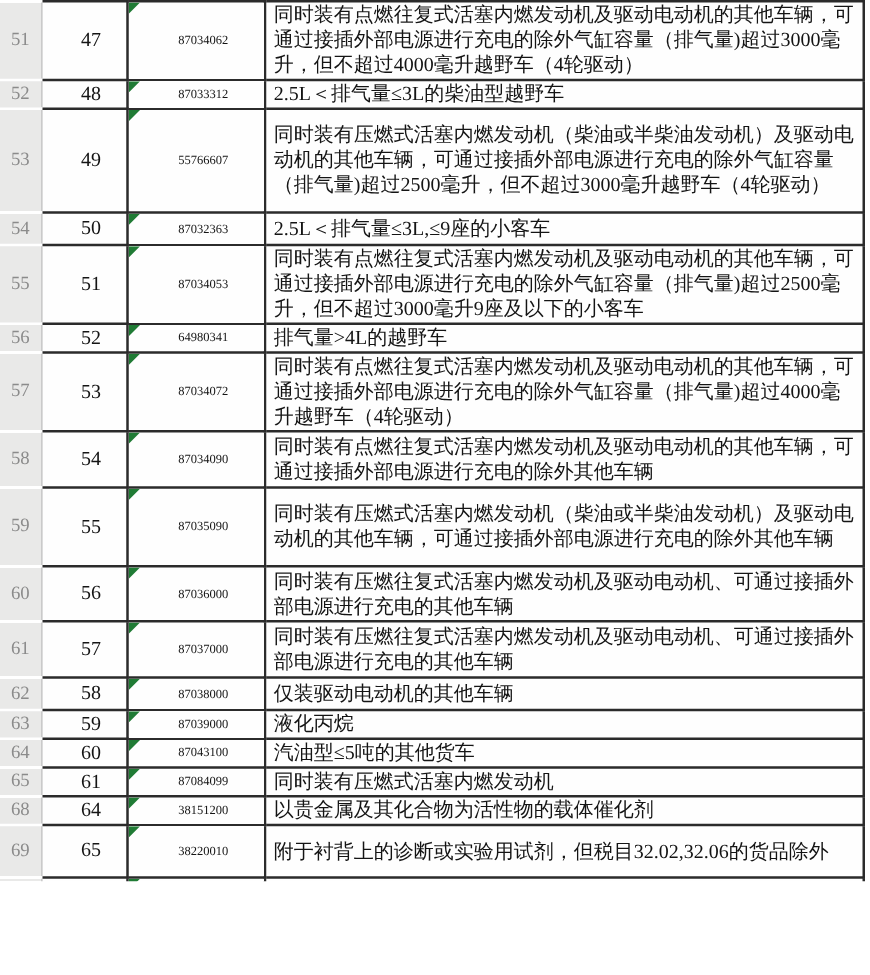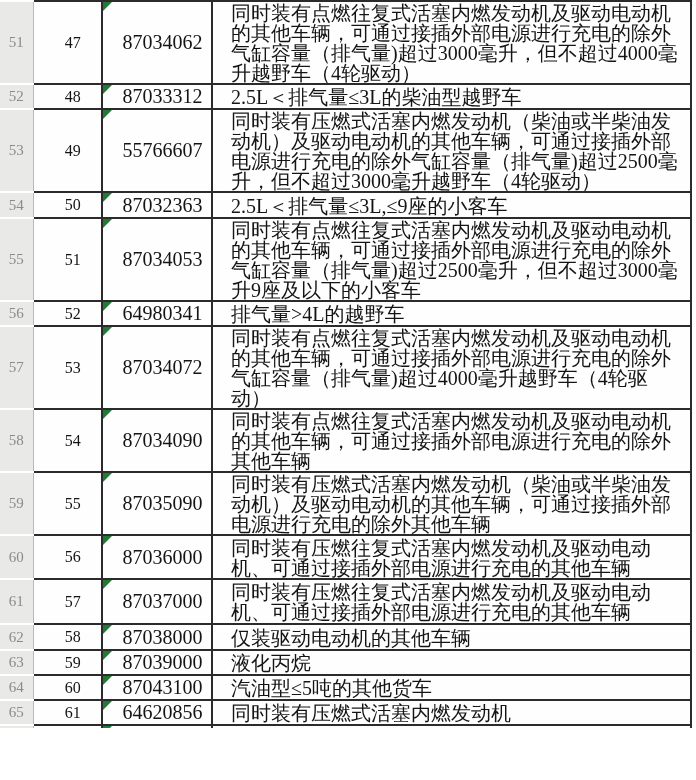--- a/index.html
+++ b/index.html
@@ -31,26 +31,26 @@
     border-left: none;
   }
   
   td.data {
     border: 2px solid #2b2b2b;
     background: #fefefe;
     color: #141414;
     padding-left: 11px;
   }
   td.seq  { border-left: none; text-align: center; font-size: 16px; }
-  td.code { position: relative; text-align: center; font-size: 20px; }
+  td.code { position: relative; text-align: center; font-size: 10px; }
   td.desc {
-    font-size: 20px;
+    font-size: 16px;
     line-height: 20px;
     text-align: left;
-    padding: 1px 4px 0 18px;
+    padding: 1px 4px 0 6px;
     word-break: break-all;
     margin-top: 48px;
   }
   
   .tri {
     position: absolute;
     top: 0; left: 0;
     width: 0; height: 0;
     border-top: 9px solid #207b35;
     border-right: 9px solid transparent;
@@ -151,22 +151,34 @@
       </tr>
       <tr style="height:23px">
         <td class="rh">64</td>
         <td class="data seq">60</td>
         <td class="data code"><span class="tri"></span><span>87043100</span></td>
         <td class="data desc">汽油型≤5吨的其他货车</td>
       </tr>
       <tr style="height:22px">
         <td class="rh">65</td>
         <td class="data seq">61</td>
-        <td class="data code"><span class="tri"></span><span>64620856</span></td>
+        <td class="data code"><span class="tri"></span><span>87084099</span></td>
         <td class="data desc">同时装有压燃式活塞内燃发动机</td>
+      </tr>
+      <tr style="height:21px">
+        <td class="rh">68</td>
+        <td class="data seq">64</td>
+        <td class="data code"><span class="tri"></span><span>38151200</span></td>
+        <td class="data desc">以贵金属及其化合物为活性物的载体催化剂</td>
+      </tr>
+      <tr style="height:42px">
+        <td class="rh">69</td>
+        <td class="data seq">65</td>
+        <td class="data code"><span class="tri"></span><span>38220010</span></td>
+        <td class="data desc">附于衬背上的诊断或实验用试剂，但税目32.02,32.06的货品除外</td>
       </tr>
       <tr class="stub" style="height:3px">
         <td class="rh"></td>
         <td class="data seq"></td>
         <td class="data code">
             <span class="tri"></span>
           </td>
         <td class="data desc"></td>
       </tr>
     </tbody>

